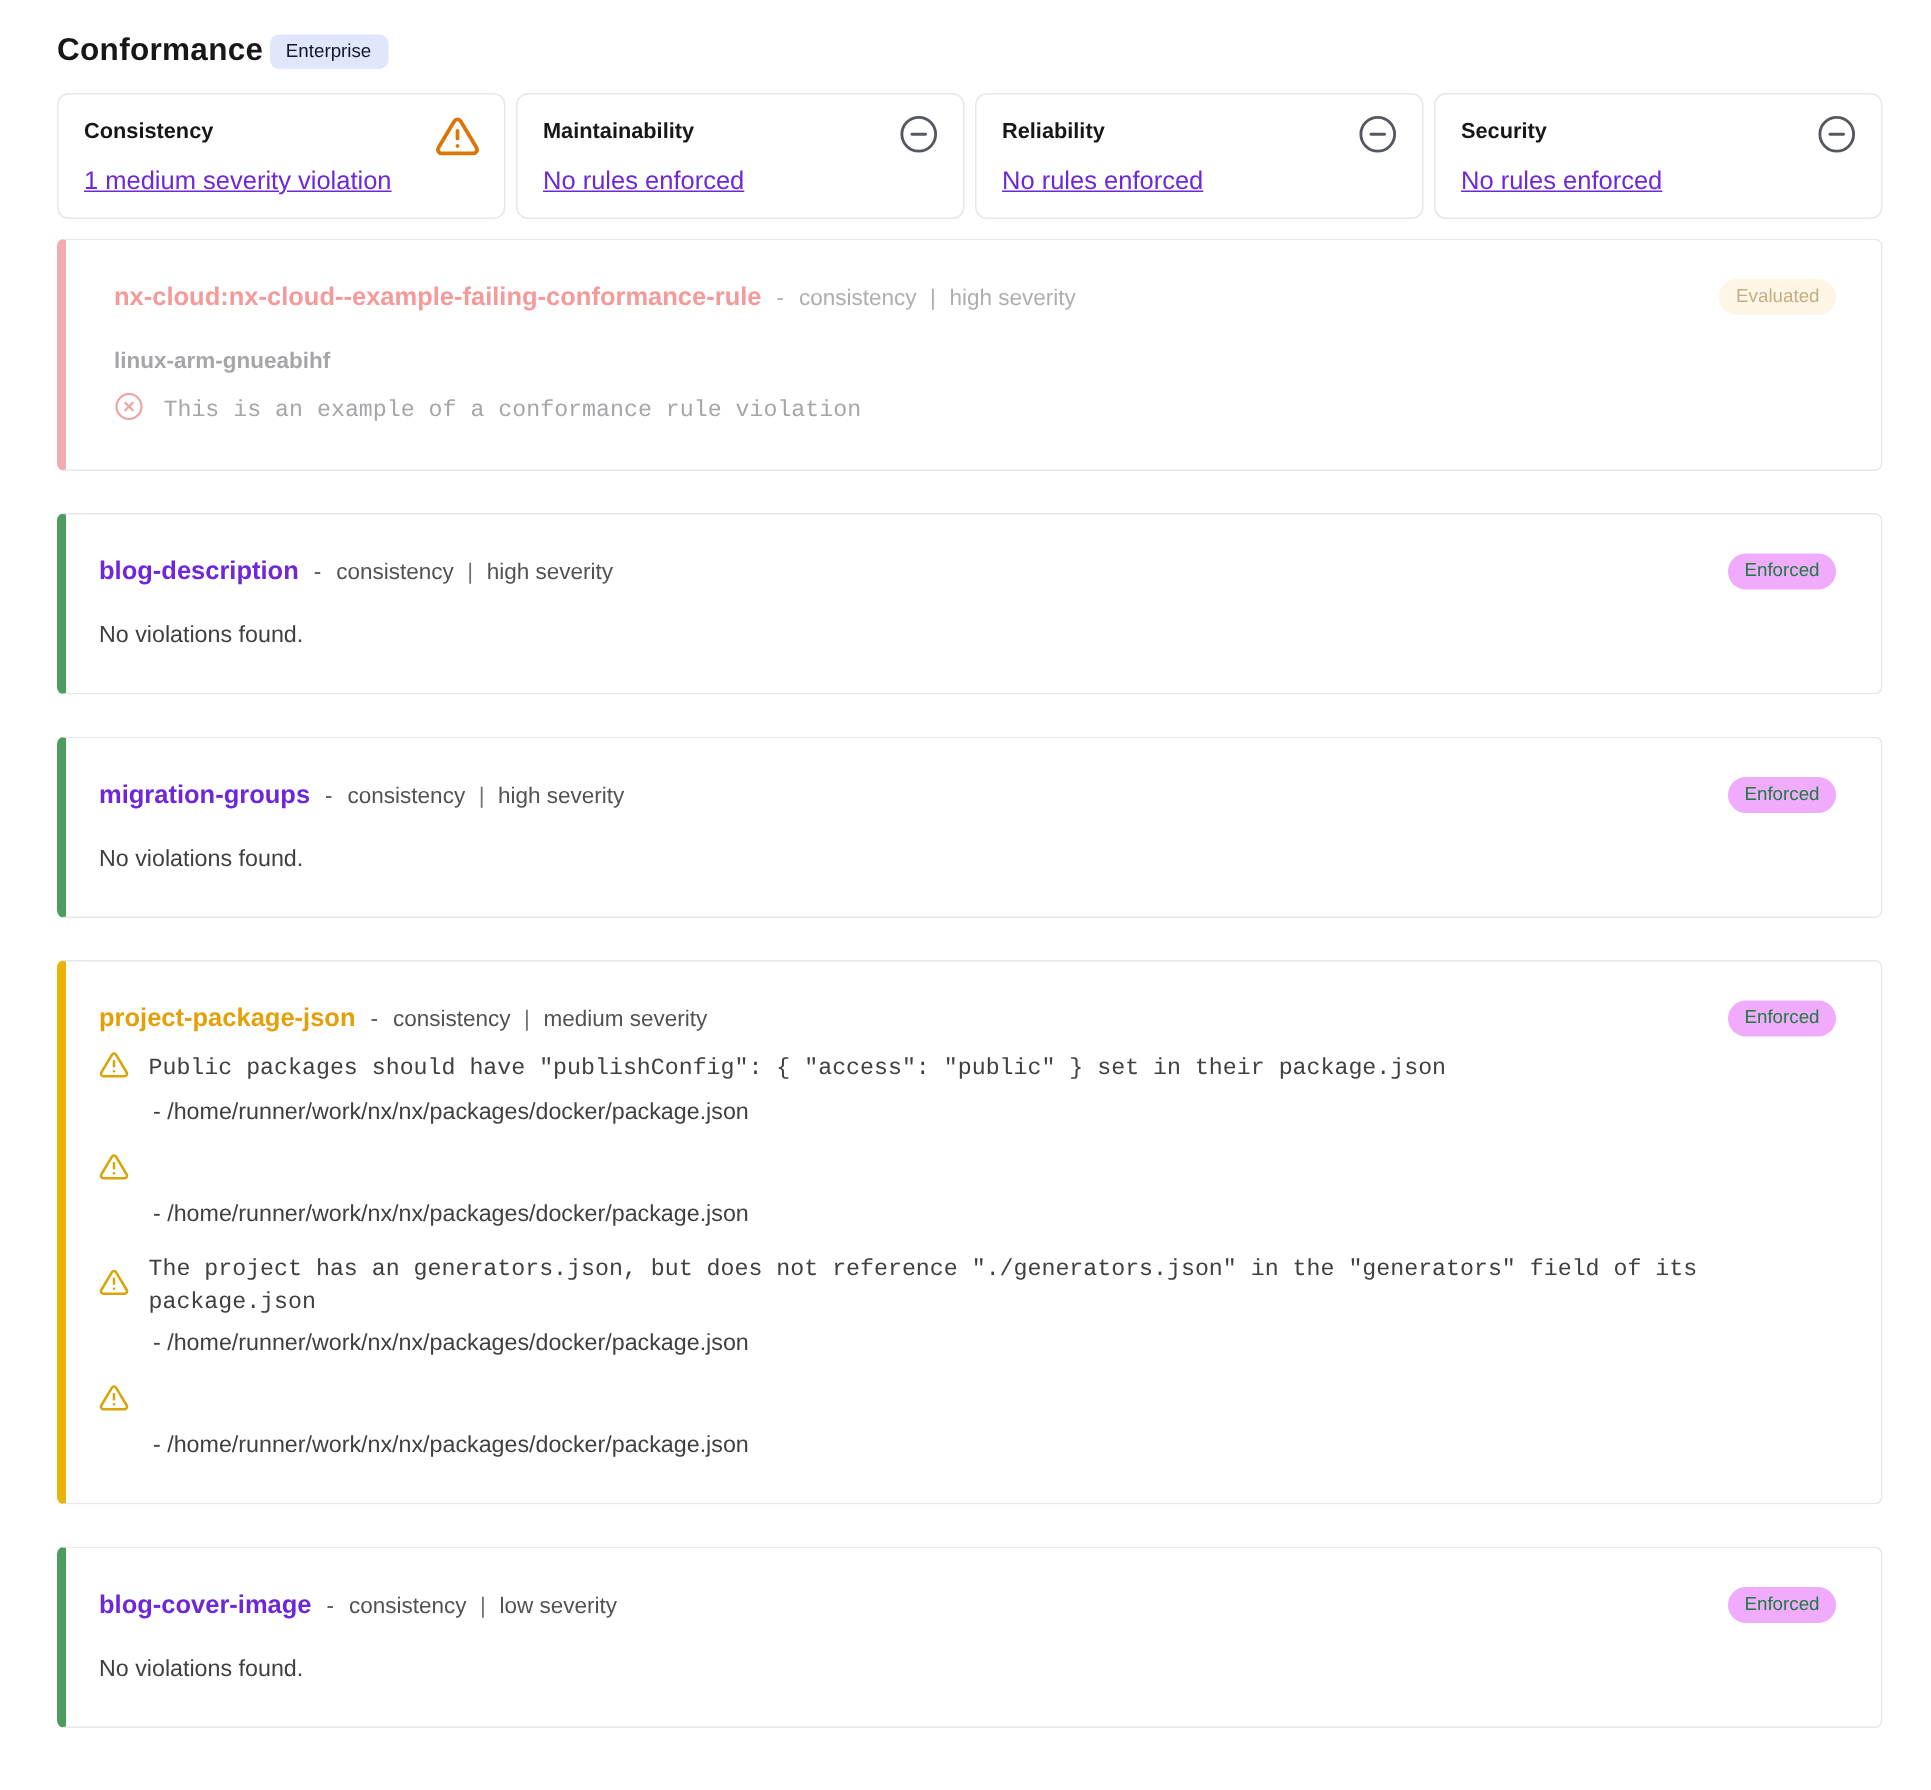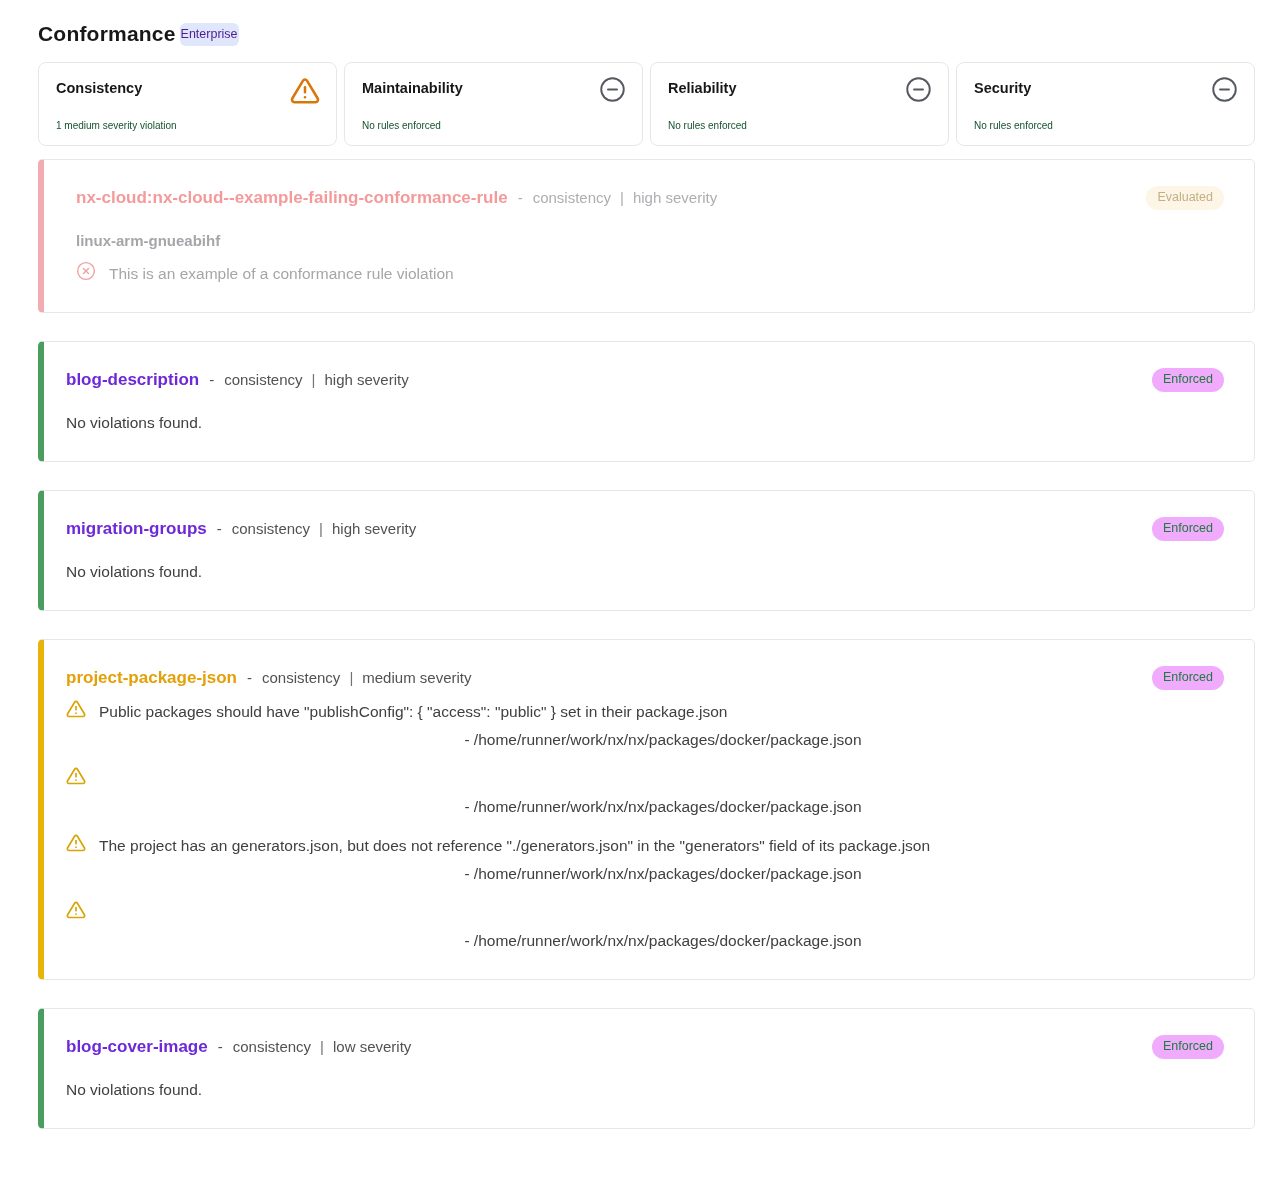--- a/index.html
+++ b/index.html
@@ -8,34 +8,34 @@
     width:1287px; min-height:1193px;
     font-family:"Liberation Sans", sans-serif;
     color:#171717;
     padding:22px 32px 35px 38px;
   }
 
   
   .page-header { display:flex; align-items:center; gap:4px; margin-bottom:16px; }
   .page-title { font-size:21px; font-weight:700; letter-spacing:.2px; color:#171717; }
   .plan-badge {
-    background:#e0e6fb; color:#4c1d95; font-size:12.5px; font-weight:500;
-    padding:4px 1px; border-radius:6px; line-height:1.2;
+    background:#e0e6fb; color:#0f172a; font-size:12.5px; font-weight:500;
+    padding:4px 11px; border-radius:6px; line-height:1.2;
   }
 
   
   .summary-row { display:flex; gap:7px; margin-bottom:13px; }
   .summary-card {
     flex:1; height:84px; border:1px solid #e7e7ea; border-radius:8px;
     background:#fff; padding:13px 16px 14px 17px;
     display:flex; flex-direction:column; justify-content:space-between;
   }
   .summary-top { display:flex; justify-content:space-between; align-items:flex-start; }
   .summary-title { font-size:14.5px; font-weight:700; color:#171717; padding-top:4px; }
-  .summary-status { font-size:10px; color:#14532d; }
+  .summary-status { font-size:17px; color:#6d28d9;text-decoration:underline; }
   .icon-warning-lg svg { width:30px; height:30px; stroke:#d97706; }
   .icon-minus svg { width:27px; height:27px; stroke:#55595f; }
 
   
   .rule-card {
     position:relative; border:1px solid #e7e7ea; border-left:6px solid #cccccc;
     border-radius:5px; background:#fff; padding:26px 30px 27px 22px; margin-bottom:28px;
   }
   .rule-card.border-red    { border-left-color:#f2abb0;padding-left:32px; }
   .rule-card.border-green  { border-left-color:#4a9d5f; }
@@ -58,27 +58,27 @@
   .badge-enforced  { background:#f0abfc; color:#1f7a3f; }
   .badge-evaluated { background:#fdf6e7; color:#c4ae84; }
 
   .project-name { margin-top:20px; font-size:15px; font-weight:700; line-height:22px; color:#262626; }
   .failing .project-name { color:#a6a6aa; }
 
   .empty-message { margin-top:20px; font-size:15.5px; line-height:22px; color:#404040; }
 
   .violation-item { margin-top:14px; }
   .violation-item.first { margin-top:8px; }
-  .violation-row { display:flex; align-items:flex-end; gap:13px; }
+  .violation-row { display:flex; align-items:center; gap:13px;font-family:Liberation Mono, monospace; }
   .violation-row .vicon { flex:0 0 auto; padding-top:1px; }
   .icon-warning-sm svg { width:20px; height:20px; stroke:#d9a406; }
   .icon-error svg { width:20px; height:20px; stroke:#f0a2a2; }
   .violation-message { font-size:15.5px; line-height:22px; color:#404040; }
   .failing .violation-message { color:#a6a6aa; }
-  .violation-path { margin:6px 0 0 36px; font-size:15.5px; line-height:22px; color:#404040;text-align:center; }
+  .violation-path { margin:6px 0 0 36px; font-size:15.5px; line-height:22px; color:#404040; }
 </style>
 </head>
 <body>
 
 <header class="page-header">
   <h1 class="page-title">Conformance</h1>
   <span class="plan-badge">Enterprise</span>
 </header>
 
 <div class="summary-row">

